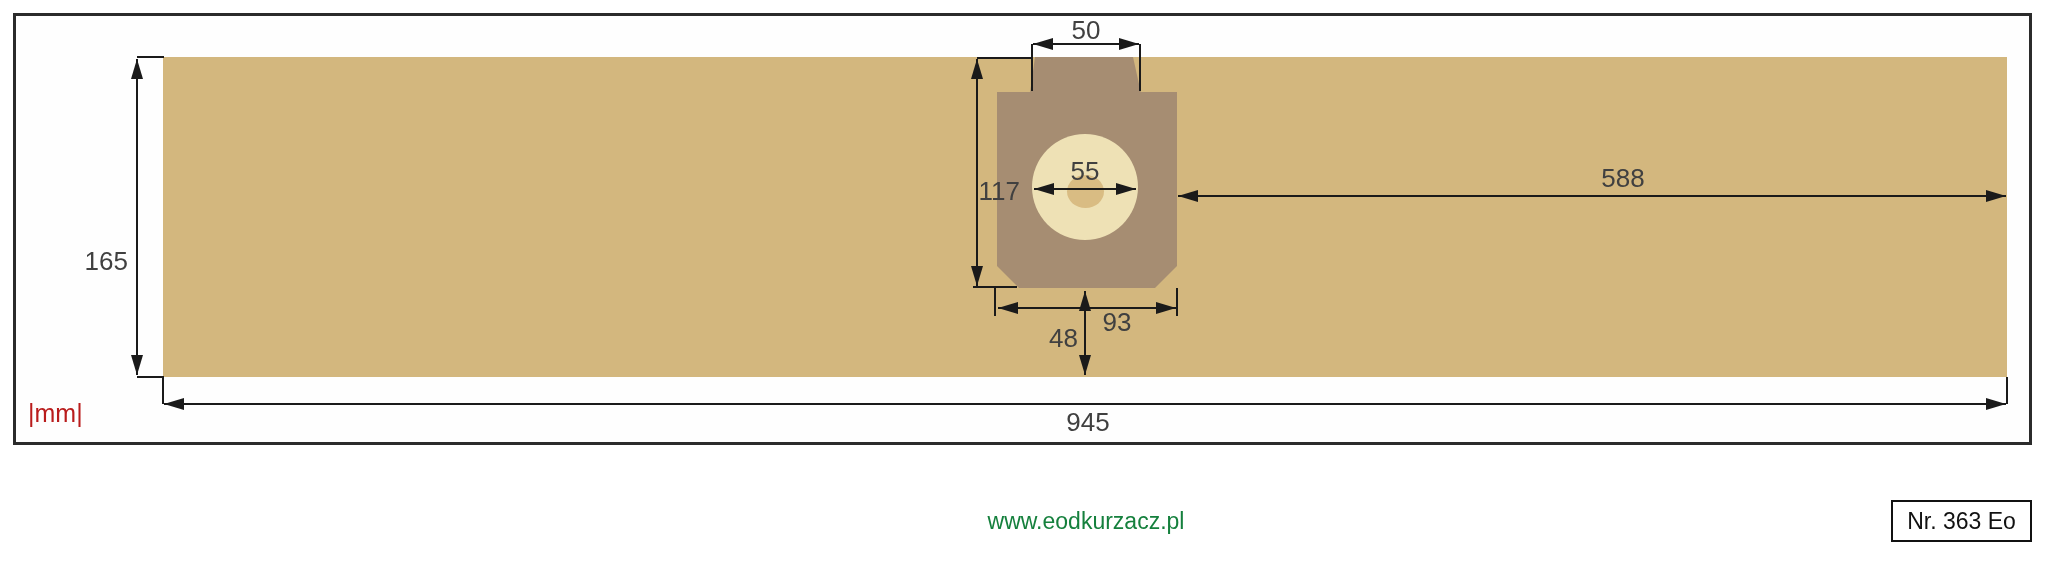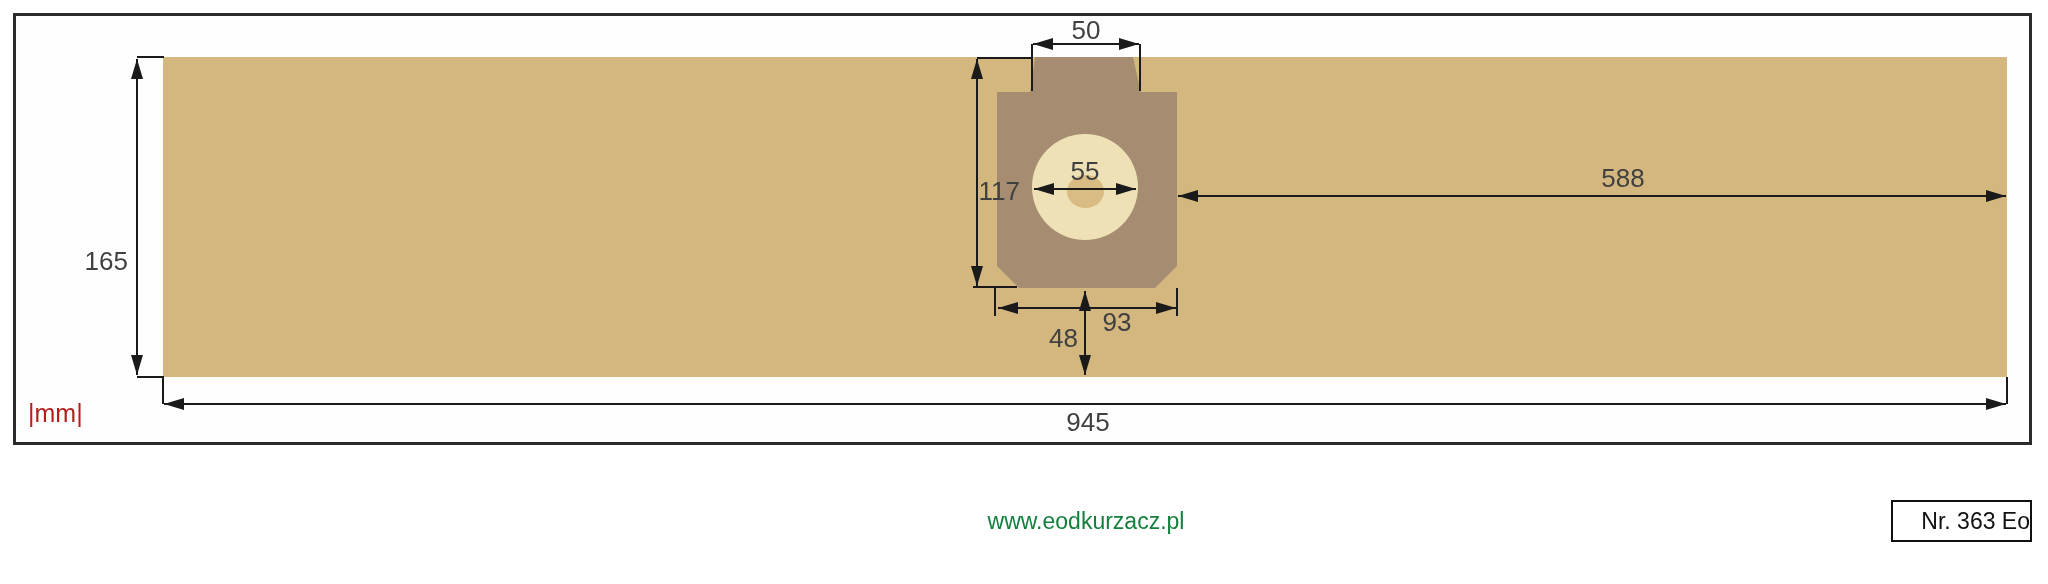--- a/index.html
+++ b/index.html
@@ -36,21 +36,21 @@
 
   .dim-label{position:absolute;font-size:26px;line-height:1;color:#404040;white-space:nowrap;}
   .c{text-align:center;}
   .r{text-align:right;}
 
   .units{position:absolute;left:28px;top:399px;font-size:25px;color:#b91c1c;}
 
   .website{position:absolute;left:936px;top:508px;width:300px;text-align:center;
     font-size:23px;color:#15803d;}
   .part-box{position:absolute;left:1891px;top:500px;width:141px;height:42px;
-    border:2px solid #111;display:flex;align-items:center;justify-content:flex-end;
+    border:2px solid #111;display:flex;align-items:center;justify-content:center;
     font-size:23px;background:#fff;}
 </style>
 </head>
 <body>
 
 <div class="page">
 
   <div class="frame">
 
     

